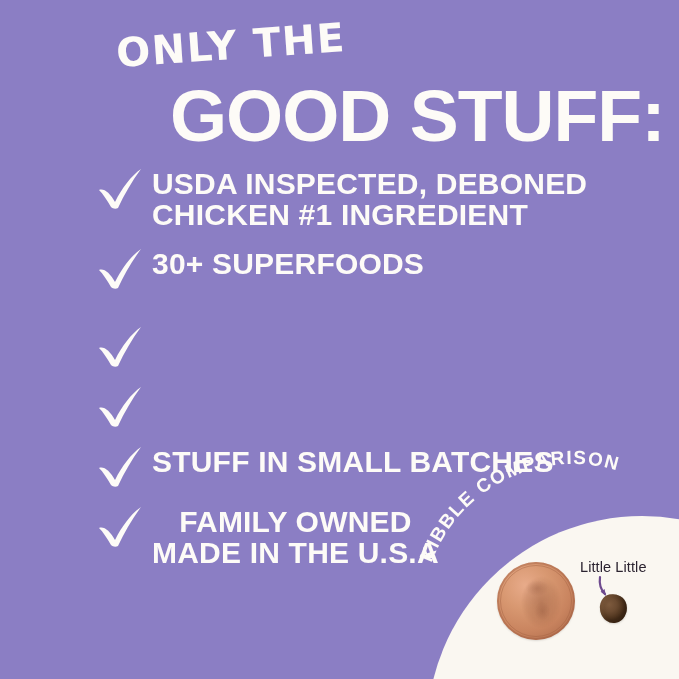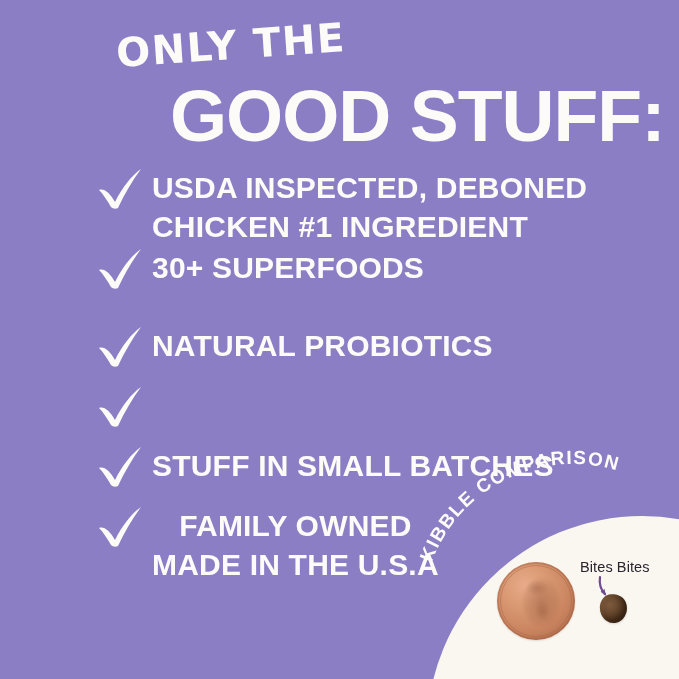--- a/index.html
+++ b/index.html
@@ -89,21 +89,21 @@
     top: 0;
     width: 48px;
     height: 44px;
     overflow: visible;
   }
   .check-text {
     margin-left: 8px;
     font-family: "Liberation Sans Narrow", "Liberation Sans", sans-serif;
     font-weight: 700;
     font-size: 30px;
-    line-height: 39px;
+    line-height: 31px;
     letter-spacing: 0.2px;
     color: #fdfbf7;
     white-space: pre-line;
     padding-top: 2px;
   }
 
   
   .arc-label {
     position: absolute;
     left: 420px;
@@ -218,21 +218,20 @@
       </span>
       <span class="check-text">30+ SUPERFOODS</span>
     </div>
 
     <div class="check-row" style="top:158px;">
       <span class="check-mark">
         <svg viewBox="0 0 48 44" aria-hidden="true">
           <path d="M3 24 C8 22 14 27 19 36 C26 22 35 10 45 3 C36 15 28 29 22 42 C20 43 17 43 15 41 C11 34 7 28 3 24 Z" fill="#fdfbf7"></path>
         </svg>
       </span>
-      <span class="check-text">NATURAL PROBIOTICS</span>
     </div>
 
     <div class="check-row" style="top:218px;">
       <span class="check-mark">
         <svg viewBox="0 0 48 44" aria-hidden="true">
           <path d="M3 24 C8 22 14 27 19 36 C26 22 35 10 45 3 C36 15 28 29 22 42 C20 43 17 43 15 41 C11 34 7 28 3 24 Z" fill="#fdfbf7"></path>
         </svg>
       </span>
     </div>
 
@@ -268,21 +267,21 @@
     </svg>
   </div>
 
   <div class="penny">
     <div class="penny-rim"></div>
     <div class="penny-face"></div>
   </div>
 
   <div class="kibble"></div>
 
-  <div class="bites-label">Bites Bites</div>
+  <div class="bites-label">Little Little</div>
 
   <div class="bites-arrow">
     <svg viewBox="0 0 30 26" aria-hidden="true">
       <path d="M6 2 C5 9 6 14 11 19" stroke="#6e4a8e" stroke-width="2.2" fill="none" stroke-linecap="round"></path>
       <path d="M12.6 20.4 L6.4 17.6 L9.6 14.0 Z" fill="#6e4a8e" transform="rotate(14 10 18)"></path>
     </svg>
   </div>
 
 </div>
 

